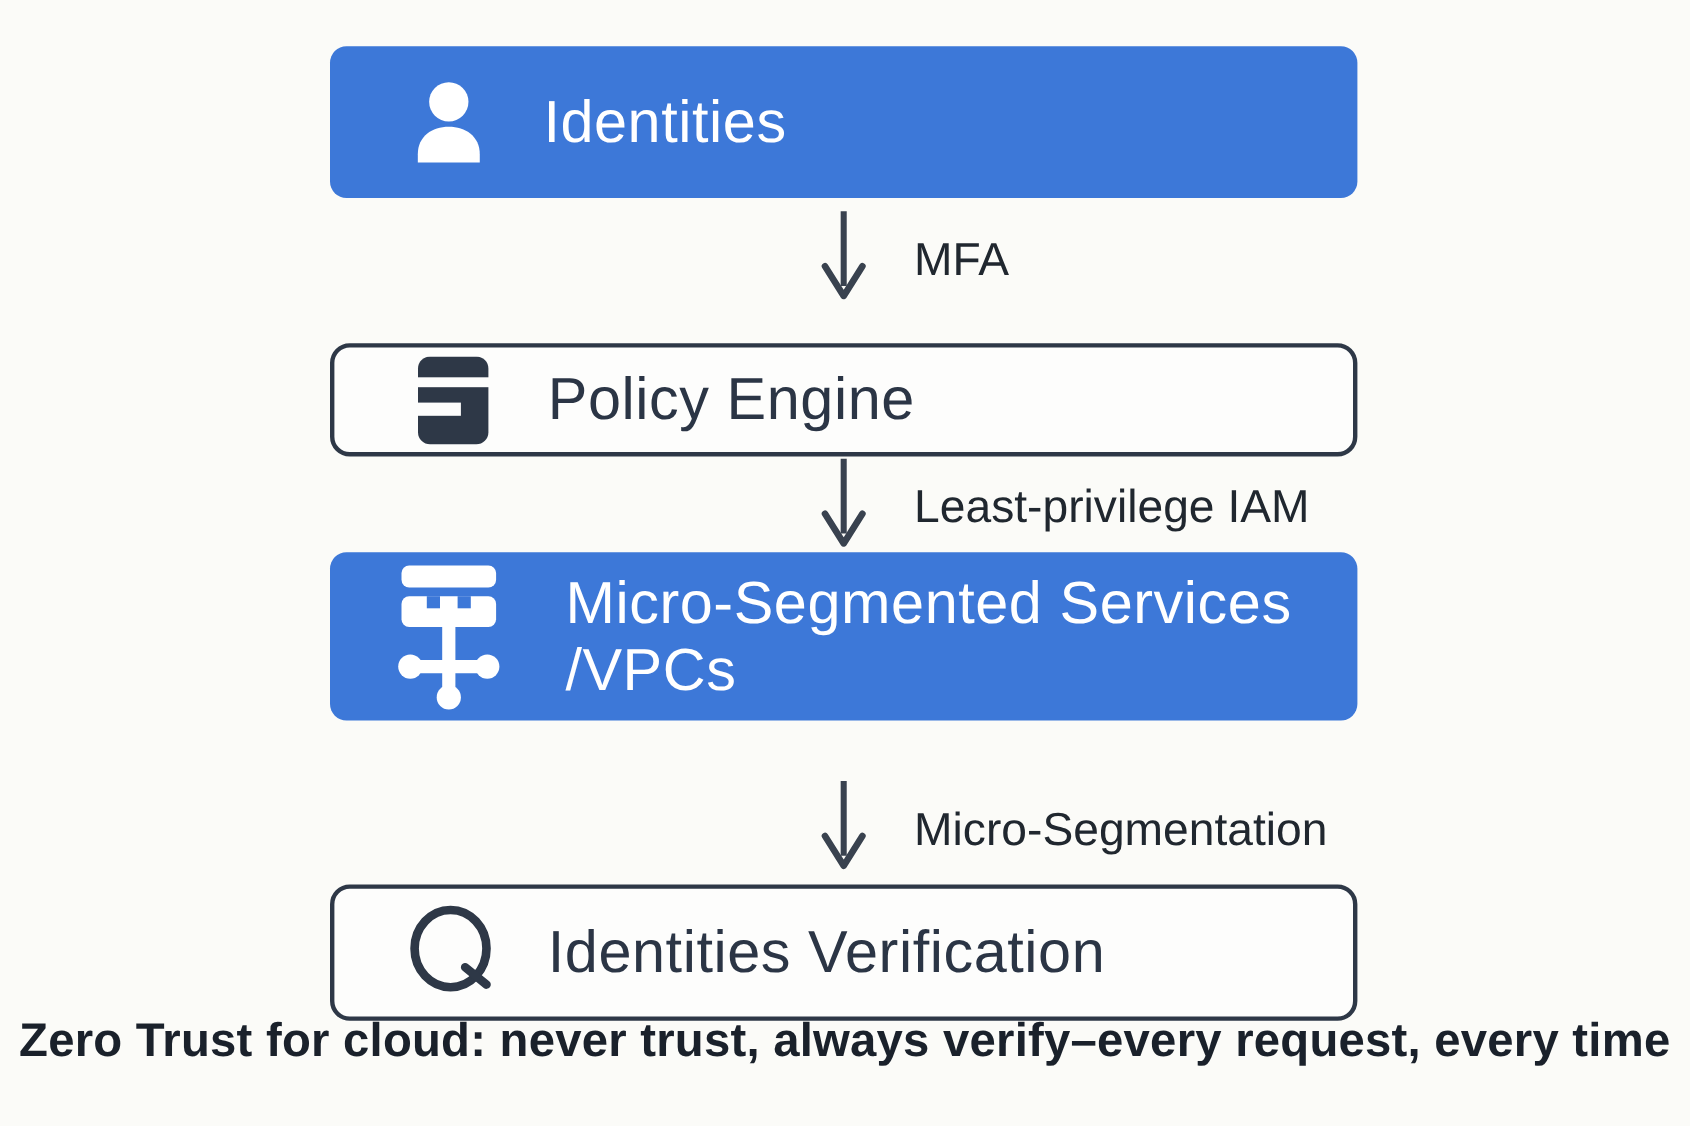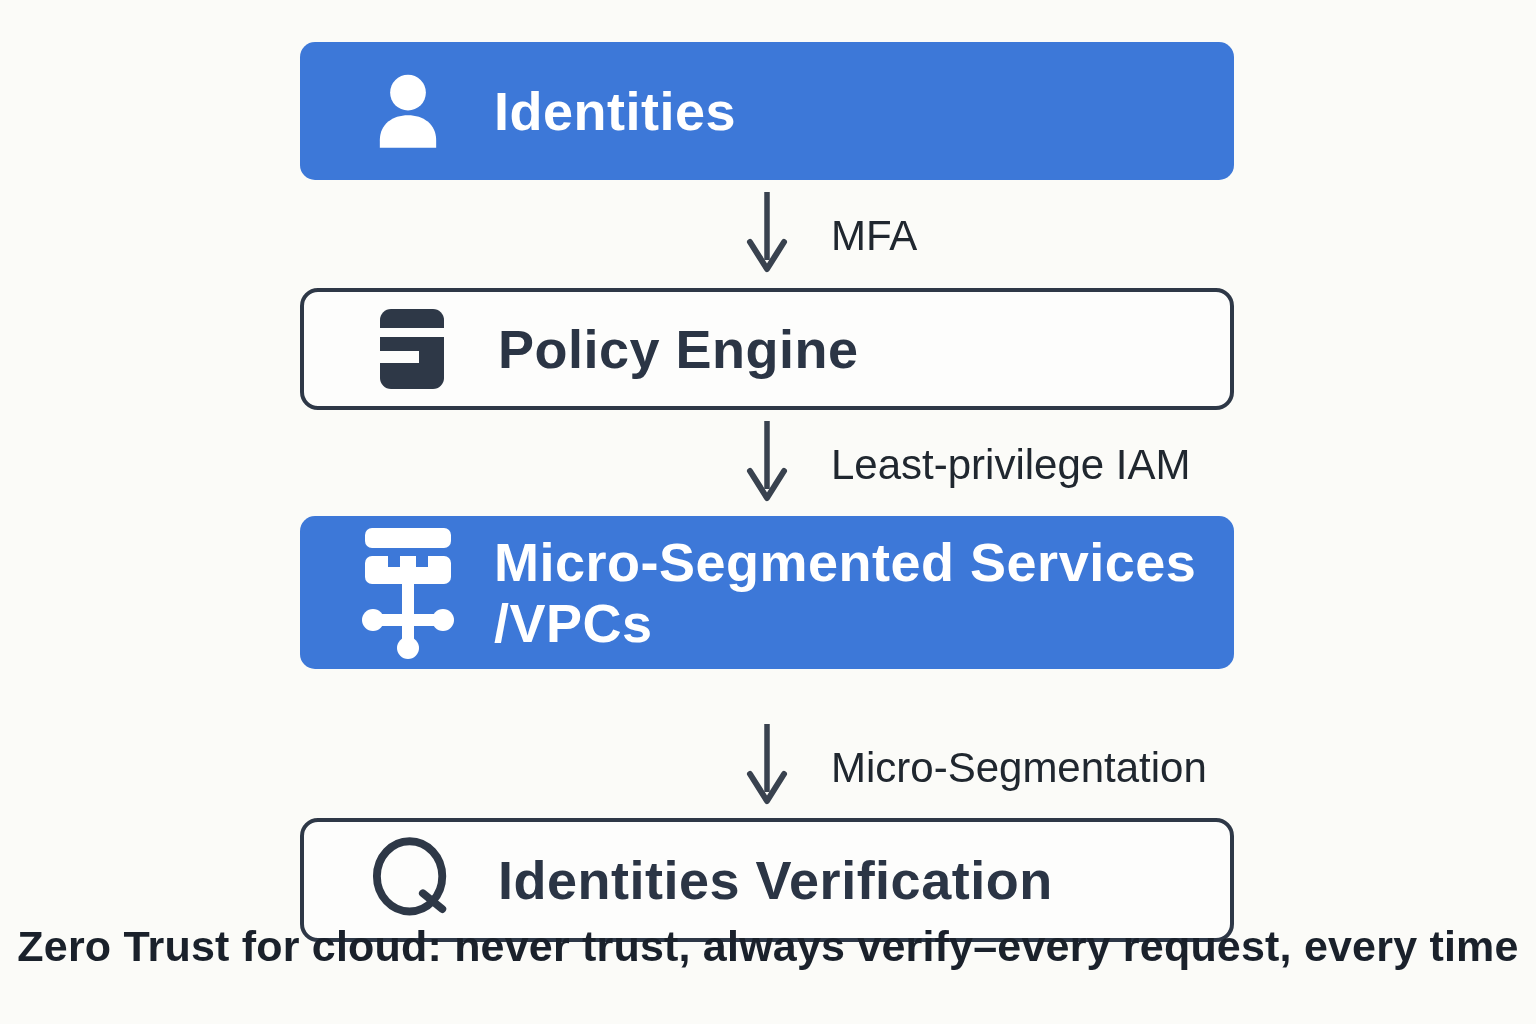--- a/index.html
+++ b/index.html
@@ -41,43 +41,43 @@
     color:var(--white);
   }
   .node-outline{
     background:var(--box-bg);
     border:4px solid var(--outline-border);
     border-radius:18px;
     color:var(--text-dark);
   }
   .node-label{
     font-size:54px;
-    font-weight:700;
+    font-weight:400;
     letter-spacing:0.5px;
     line-height:1.12;
   }
   #node-1{height:138px;}
-  #node-2{height:122px;}
+  #node-2{height:103px;margin-top:24px;}
   #node-3{height:153px;}
-  #node-3 .node-label{max-width:720px;}
+  #node-3 .node-label{max-width:720px;margin-left:20px;}
   #node-4{height:124px;}
   .icon-wrap{
     flex:0 0 auto;
     display:flex;
     align-items:center;
     justify-content:center;
     width:100px;
   }
   .connector{
     position:relative;
     width:100%;
     text-decoration:underline;
   }
   #conn-1{height:108px;}
-  #conn-2{height:106px;}
+  #conn-2{height:87px;}
   #conn-3{height:105px;margin-top:44px;}
   .connector svg.arrow{
     position:absolute;
     left:50%;
     top:50%;
     transform:translate(-50%,-50%);
   }
   .connector .conn-label{
     position:absolute;
     left:calc(50% + 64px);

